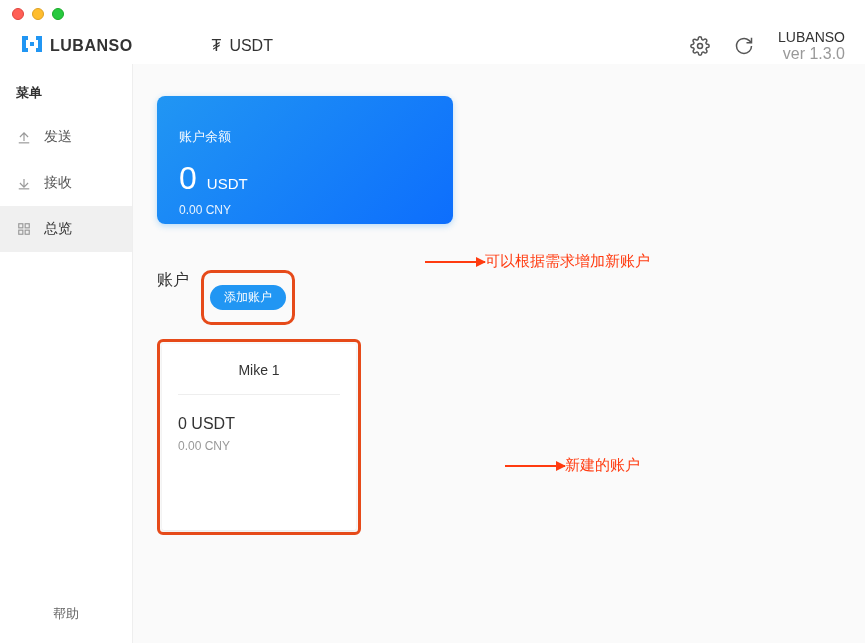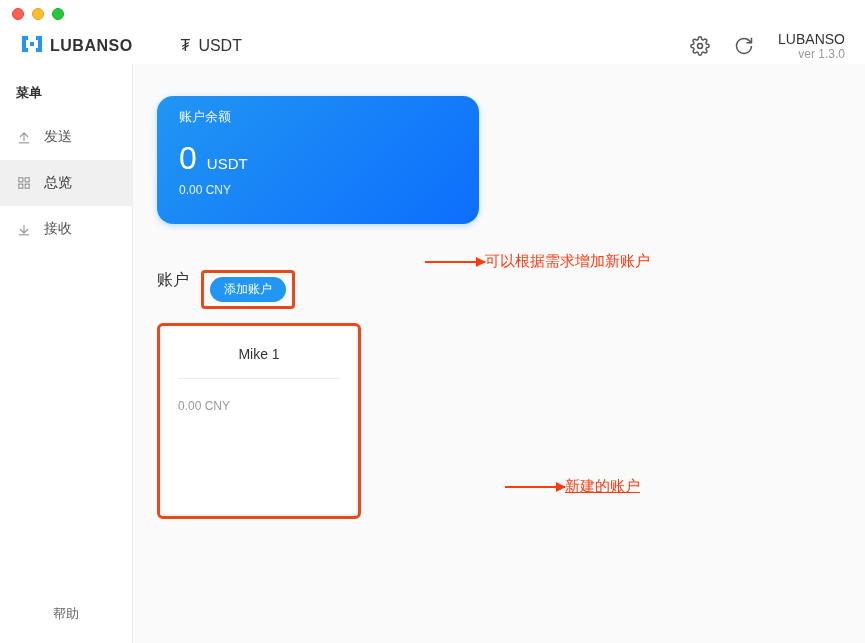--- a/index.html
+++ b/index.html
@@ -4,66 +4,66 @@
   <style>
     * { margin: 0; padding: 0; box-sizing: border-box; }
     body { font-family: -apple-system, BlinkMacSystemFont, "Segoe UI", sans-serif; background: #fff; width: 865px; height: 643px; overflow: hidden; }
     
     .titlebar { height: 28px; display: flex; align-items: center; padding-left: 12px; gap: 8px; }
     .traffic-light { width: 12px; height: 12px; border-radius: 50%; }
     .tl-red { background: #ff5f56; border: 0.5px solid #e0443e; }
     .tl-yellow { background: #ffbd2e; border: 0.5px solid #dea123; }
     .tl-green { background: #27c93f; border: 0.5px solid #1aab29; }
     
-    .topbar { height: 36px; display: flex; align-items: center; padding: 0 20px; }
+    .topbar { height: 36px; display: flex; align-items: center; padding: 0 20px; gap: 31px; }
     .logo-area { display: flex; align-items: center; gap: 6px; }
     .logo-icon { color: #2196F3; }
     .logo-text { font-weight: bold; font-size: 16px; letter-spacing: 0.5px; color: #333; }
     .currency-sel { display: flex; align-items: center; gap: 8px; margin-left: 48px; color: #333; cursor: pointer; }
     .topbar-right { margin-left: auto; display: flex; align-items: center; gap: 24px; }
     .icon-btn { width: 20px; height: 20px; color: #555; cursor: pointer; display: flex; align-items: center; justify-content: center; }
     .version-box { text-align: right; }
     .version-name { font-size: 14px; color: #333; font-weight: 500; }
-    .version-num { font-size: 12px; color: #999; }
+    .version-num { font-size: 16px; color: #999; }
     
     .layout { display: flex; height: calc(643px - 64px); }
     .sidebar { width: 133px; border-right: 1px solid #eee; display: flex; flex-direction: column; padding-top: 16px; }
     .menu-title { font-size: 13px; color: #333; font-weight: 600; padding: 4px 16px 12px; }
     .menu-item { display: flex; align-items: center; gap: 12px; padding: 14px 16px; font-size: 14px; color: #555; cursor: pointer; }
     .menu-item.active { background: #f0f0f0; color: #333; }
     .menu-item .mi-icon { width: 16px; height: 16px; display: flex; align-items: center; justify-content: center; color: #999; }
     .sidebar-bottom { margin-top: auto; padding: 20px 16px; }
     .help-link { text-align: center; font-size: 13px; color: #666; cursor: pointer; }
     
     .main { flex: 1; background: #fafafa; padding: 32px 24px; position: relative; }
     
-    .balance-card { width: 322px; height: 128px; background: linear-gradient(135deg, #2196F3, #0d6efd); color: #fff; border-radius: 16px; padding: 12px 22px; box-shadow: 0 2px 6px rgba(33,150,243,0.3); }
+    .balance-card { width: 296px; height: 128px; background: linear-gradient(135deg, #2196F3, #0d6efd); color: #fff; border-radius: 8px; padding: 32px 22px; box-shadow: 0 2px 6px rgba(33,150,243,0.3); }
     .balance-label { font-size: 13px; opacity: 0.95; margin-bottom: 14px; }
     .balance-row { display: flex; align-items: baseline; gap: 10px; }
     .balance-amt { font-size: 32px; font-weight: 300; }
     .balance-unit { font-size: 15px; }
     .balance-cny { font-size: 12px; opacity: 0.9; margin-top: 6px; }
     
     .acct-header { display: flex; align-items: flex-start; gap: 12px; margin-top: 46px; margin-bottom: 14px; }
     .acct-header-label { font-size: 16px; color: #333; }
-    .add-acct-wrap { border: 3px solid #e64a19; border-radius: 4px; padding: 4px 6px; }
+    .add-acct-wrap { border: 3px solid #e64a19; border-radius: 10px; padding: 12px 6px; }
     .add-acct-btn { background: #2196F3; color: #fff; border: none; border-radius: 14px; padding: 4px 14px; font-size: 12px; cursor: pointer; }
     
     .acct-card-wrap { border: 3px solid #e64a19; border-radius: 6px; padding: 2px; width: 204px; }
     .acct-card { background: #fff; border-radius: 2px; padding: 18px 16px 28px; box-shadow: 0 1px 3px rgba(0,0,0,0.08); min-height: 186px; }
     .acct-name { font-size: 14px; color: #333; margin-bottom: 16px; text-align: center; }
     .acct-divider { height: 1px; background: #eee; margin-bottom: 20px; }
     .acct-amt { font-size: 16px; color: #333; margin-bottom: 6px; }
     .acct-cny { font-size: 12px; color: #999; }
     
     .annot { position: absolute; color: #ff3b10; font-size: 15px; display: flex; align-items: center; pointer-events: none; }
     .arrow { width: 60px; height: 2px; background: #ff3b10; position: relative; }
     .arrow::after { content: ''; position: absolute; right: -1px; top: -4px; border-left: 10px solid #ff3b10; border-top: 5px solid transparent; border-bottom: 5px solid transparent; }
     .annot1 { top: 188px; left: 292px; }
-    .annot2 { top: 413px; left: 372px; text-decoration: underline; }
+    .annot2 { top: 392px; left: 372px; }
   </style>
 </head>
 <body>
 
 <div class="titlebar">
   <div class="traffic-light tl-red"></div>
   <div class="traffic-light tl-yellow"></div>
   <div class="traffic-light tl-green"></div>
 </div>
 
@@ -108,39 +108,39 @@
 
     <div class="menu-item">
       <span class="mi-icon">
           <svg width="14" height="14" viewBox="0 0 24 24" fill="none" stroke="currentColor" stroke-width="2">
             <path d="M12 19V5M5 12l7-7 7 7"></path>
             <line x1="3" y1="22" x2="21" y2="22"></line>
           </svg>
         </span>
       <span>发送</span>
     </div>
+    <div class="menu-item">
+      <span class="mi-icon">
+          <svg width="14" height="14" viewBox="0 0 24 24" fill="none" stroke="currentColor" stroke-width="2">
+            <path d="M12 5v14M5 12l7 7 7-7"></path>
+            <line x1="3" y1="22" x2="21" y2="22"></line>
+          </svg>
+        </span>
+      <span>接收</span>
+    </div>
     <div class="menu-item active">
       <span class="mi-icon">
           <svg width="14" height="14" viewBox="0 0 24 24" fill="none" stroke="currentColor" stroke-width="2">
             <rect x="3" y="3" width="7" height="7"></rect>
             <rect x="14" y="3" width="7" height="7"></rect>
             <rect x="3" y="14" width="7" height="7"></rect>
             <rect x="14" y="14" width="7" height="7"></rect>
           </svg>
         </span>
       <span>总览</span>
-    </div>
-    <div class="menu-item">
-      <span class="mi-icon">
-          <svg width="14" height="14" viewBox="0 0 24 24" fill="none" stroke="currentColor" stroke-width="2">
-            <path d="M12 5v14M5 12l7 7 7-7"></path>
-            <line x1="3" y1="22" x2="21" y2="22"></line>
-          </svg>
-        </span>
-      <span>接收</span>
     </div>
 
     <div class="sidebar-bottom">
       <div class="help-link">帮助</div>
     </div>
   </div>
 
   <div class="main">
     <div class="balance-card">
       <div class="balance-label">账户余额</div>
@@ -155,20 +155,21 @@
       <span class="acct-header-label">账户</span>
       <span class="add-acct-wrap">
         <button class="add-acct-btn">添加账户</button>
       </span>
     </div>
 
     <div class="acct-card-wrap">
       <div class="acct-card">
         <div class="acct-name">Mike 1</div>
         <div class="acct-divider"></div>
+        <div class="acct-amt">0 USDT</div>
         <div class="acct-cny">0.00 CNY</div>
       </div>
     </div>
 
     <div class="annot annot1">
       <div class="arrow"></div>
       <span>可以根据需求增加新账户</span>
     </div>
     <div class="annot annot2">
       <div class="arrow"></div>

